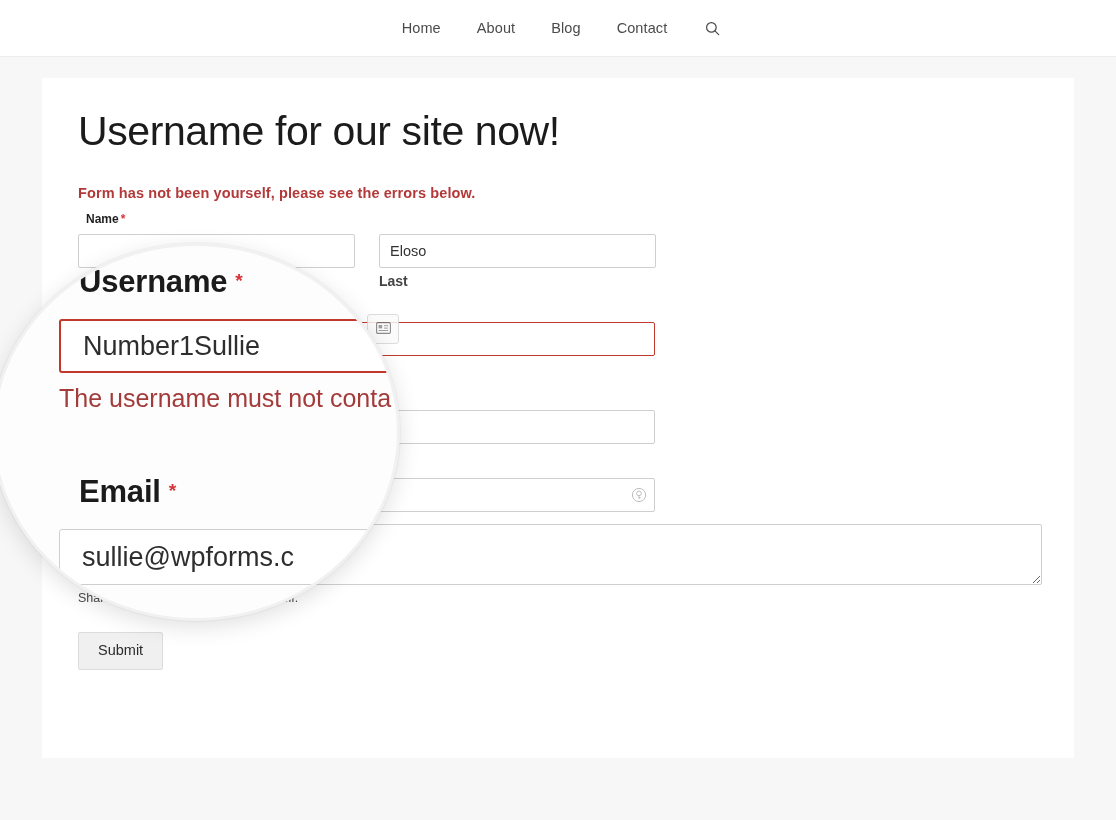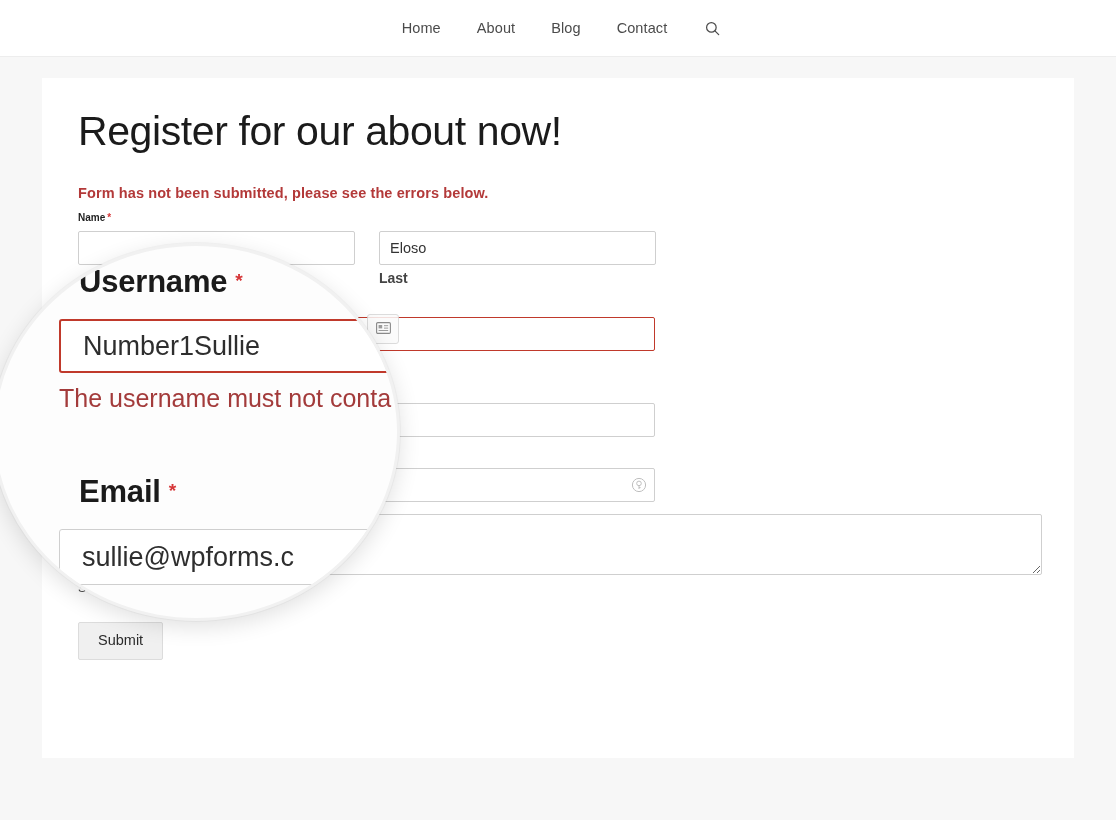--- a/index.html
+++ b/index.html
@@ -95,25 +95,26 @@
     margin-top: 30px;
     font-size: 14.5px;
     font-weight: 700;
     color: #b33939;
     letter-spacing: .1px;
   }
 
   .field-block { margin-top: 11px; }
 
   .field-label {
-    font-size: 10px;
+    font-size: 12px;
     font-weight: 700;
     color: #1f1f1f;
     line-height: 1.2;
     display: block;
+    margin-left: 8px;
   }
   .req {
     color: #d63638;
     font-weight: 700;
     margin-left: 2px;
   }
 
   
   .name-row {
     display: flex;
@@ -311,23 +312,23 @@
             <line x1="10.6" y1="10.6" x2="14.6" y2="14.6" stroke="#4b4b4b" stroke-width="1.3" stroke-linecap="round"></line>
           </svg>
         </span>
       </span>
     </nav>
   </div>
 
   <div class="card">
     <div class="form-wrap">
 
-      <h1 class="page-title">Register for our about now!</h1>
-
-      <div class="form-error-banner">Form has not been submitted, please see the errors below.</div>
+      <h1 class="page-title">Username for our site now!</h1>
+
+      <div class="form-error-banner">Form has not been yourself, please see the errors below.</div>
 
       
       <div class="field-block">
         <span class="field-label">
           <span>Name</span><span class="req">*</span>
         </span>
         <div class="name-row">
           <div class="name-col">
             <input class="text-input" type="text" value="" style="">
             <div class="sub-label"></div>

